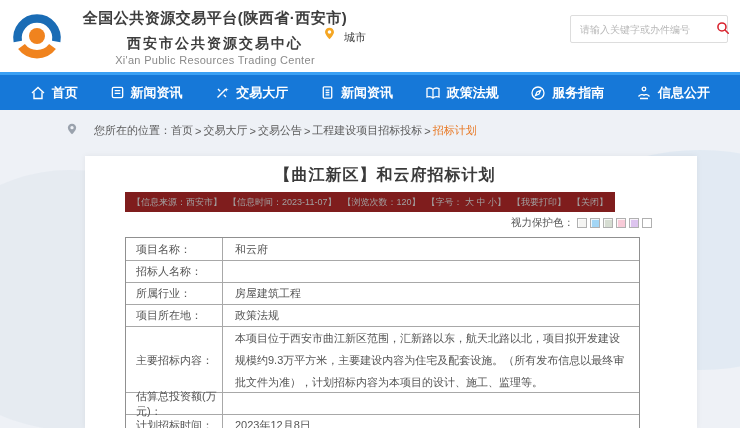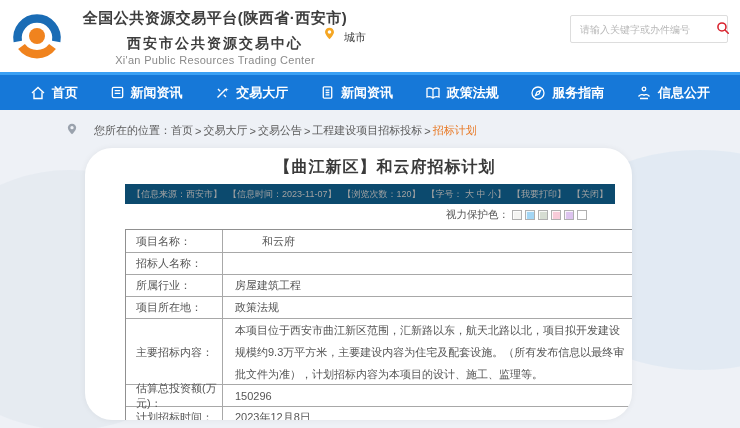--- a/index.html
+++ b/index.html
@@ -32,30 +32,30 @@
   .bg-blob2 { position:absolute; left:-80px; top:60px; width:300px; height:260px; border-radius:50%; background:#e3e8f0; opacity:.7; }
 
   
   .breadcrumb { position:absolute; left:66px; top:122px; display:flex; align-items:flex-end; gap:16px; font-size:11px; color:#5b5b5b; }
   .bc-text { display:flex; align-items:center; white-space:nowrap; }
   .bc-link { color:#5b5b5b; cursor:pointer; }
   .bc-sep { color:#5b5b5b; margin:0 2px; }
   .bc-current { color:#e87722; cursor:pointer; }
 
   
-  .panel { position:absolute; left:85px; top:148px; width:547px; height:272px; background:#ffffff; box-shadow:0 0 6px rgba(0,0,0,.06); overflow:hidden;border-radius:27px; }
+  .panel { position:absolute; left:85px; top:156px; width:612px; height:272px; background:#ffffff; box-shadow:0 0 6px rgba(0,0,0,.06); overflow:hidden; }
   .art-title { position:absolute; left:0; top:9px; width:600px; text-align:center; font-size:16px; font-weight:600; color:#3a3a3a; letter-spacing:1px; }
-  .meta-bar { position:absolute; left:40px; top:36px; width:490px; height:20px; background:#0c4a6e; display:flex; align-items:center; justify-content:center; gap:6px; font-size:9px; color:#a2a2a2; white-space:nowrap; }
+  .meta-bar { position:absolute; left:40px; top:36px; width:490px; height:20px; background:#7f1d1d; display:flex; align-items:center; justify-content:center; gap:6px; font-size:9px; color:#a2a2a2; white-space:nowrap; }
   .vision-row { position:absolute; top:60px; right:45px; display:flex; align-items:center; gap:3px; font-size:10.5px; color:#555; }
   .swatch { width:10px; height:10px; border:1px solid #b0b0b0; cursor:pointer; box-shadow:inset 1px 1px 0 rgba(255,255,255,.8); }
 
   
   .info-table { position:absolute; left:40px; top:81px; width:515px; border:1px solid #909090; }
   .t-row { display:flex; border-top:1px solid #a8a8a8; font-size:11px; color:#555; }
-  .t-row:first-child { border-top:none;gap:27px; }
+  .t-row:first-child { border-top:none; }
   .t-label { width:97px; border-right:1px solid #a8a8a8; padding-left:10px; display:flex; align-items:center; flex-shrink:0; }
   .t-value { flex:1; padding:0 10px 0 12px; display:flex; align-items:center; overflow:hidden; }
   .h22 { height:22px; }
   .h66 { height:66px; }
   .multiline { line-height:22px; display:block; padding-top:0; }
   .multiline .t-label, .multiline .t-value { align-items:flex-start; }
 </style>
 </head>
 <body>
 
@@ -226,21 +226,20 @@
       <div class="t-row h22">
         <div class="t-label">项目所在地：</div>
         <div class="t-value">政策法规</div>
       </div>
       <div class="t-row h66 multiline" style="display:flex;">
         <div class="t-label" style="align-items:center;">主要招标内容：</div>
         <div class="t-value" style="align-items:flex-start; line-height:22px; display:block;">本项目位于西安市曲江新区范围，汇新路以东，航天北路以北，项目拟开发建设规模约9.3万平方米，主要建设内容为住宅及配套设施。（所有发布信息以最终审批文件为准），计划招标内容为本项目的设计、施工、监理等。</div>
       </div>
       <div class="t-row h22">
         <div class="t-label">估算总投资额(万元)：</div>
-        <div class="t-value">150296</div>
       </div>
       <div class="t-row h22">
         <div class="t-label">计划招标时间：</div>
         <div class="t-value">2023年12月8日</div>
       </div>
 
     </div>
   </div>
 
 </div>

